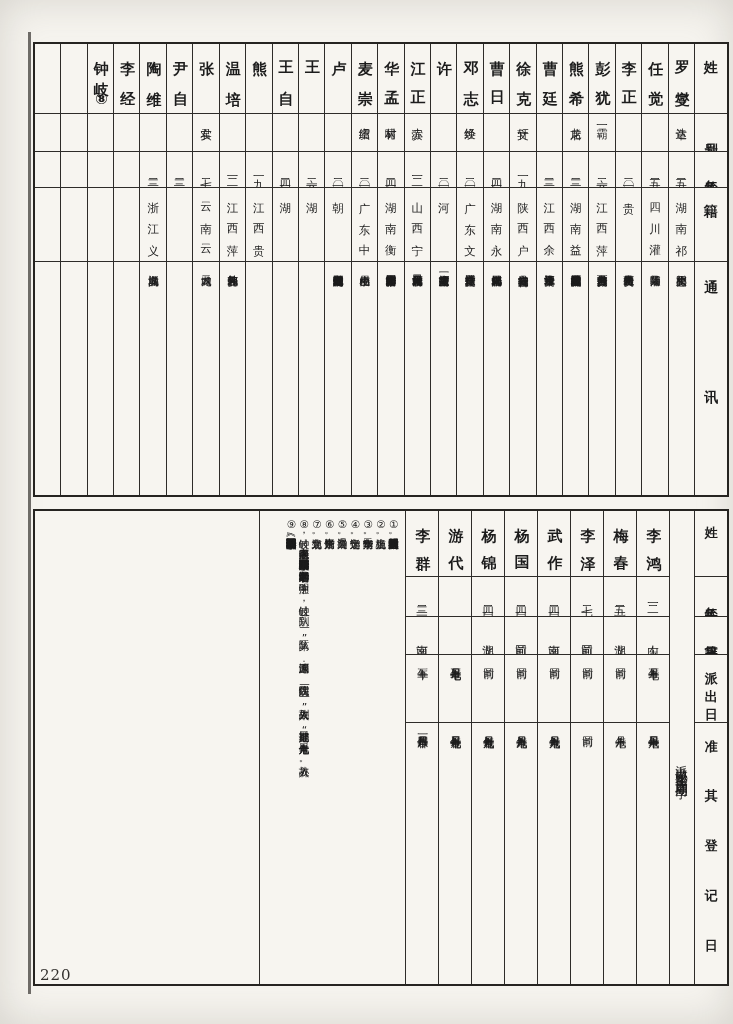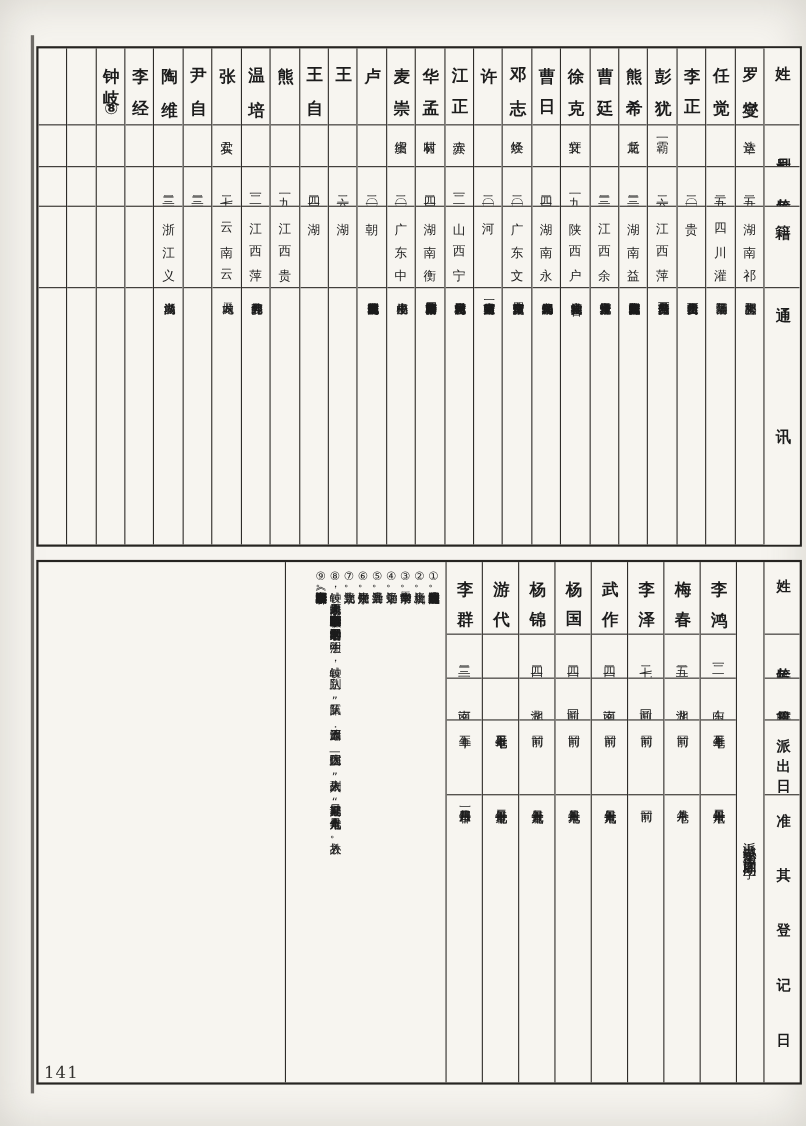--- a/index.html
+++ b/index.html
@@ -767,14 +767,14 @@
 
   <div class="note-item"><span>⑨据《国民革命军中央军事政治学校第五期补印同学录》补录。</span></div>
 </div>
       </div>
     </div>
     <div class="tcol fcol">
       <div class="cell" style="flex:1"></div>
     </div>
   </div>
 
-  <div class="page-num">141</div>
+  <div class="page-num">220</div>
 </div>
 
 </body></html>

